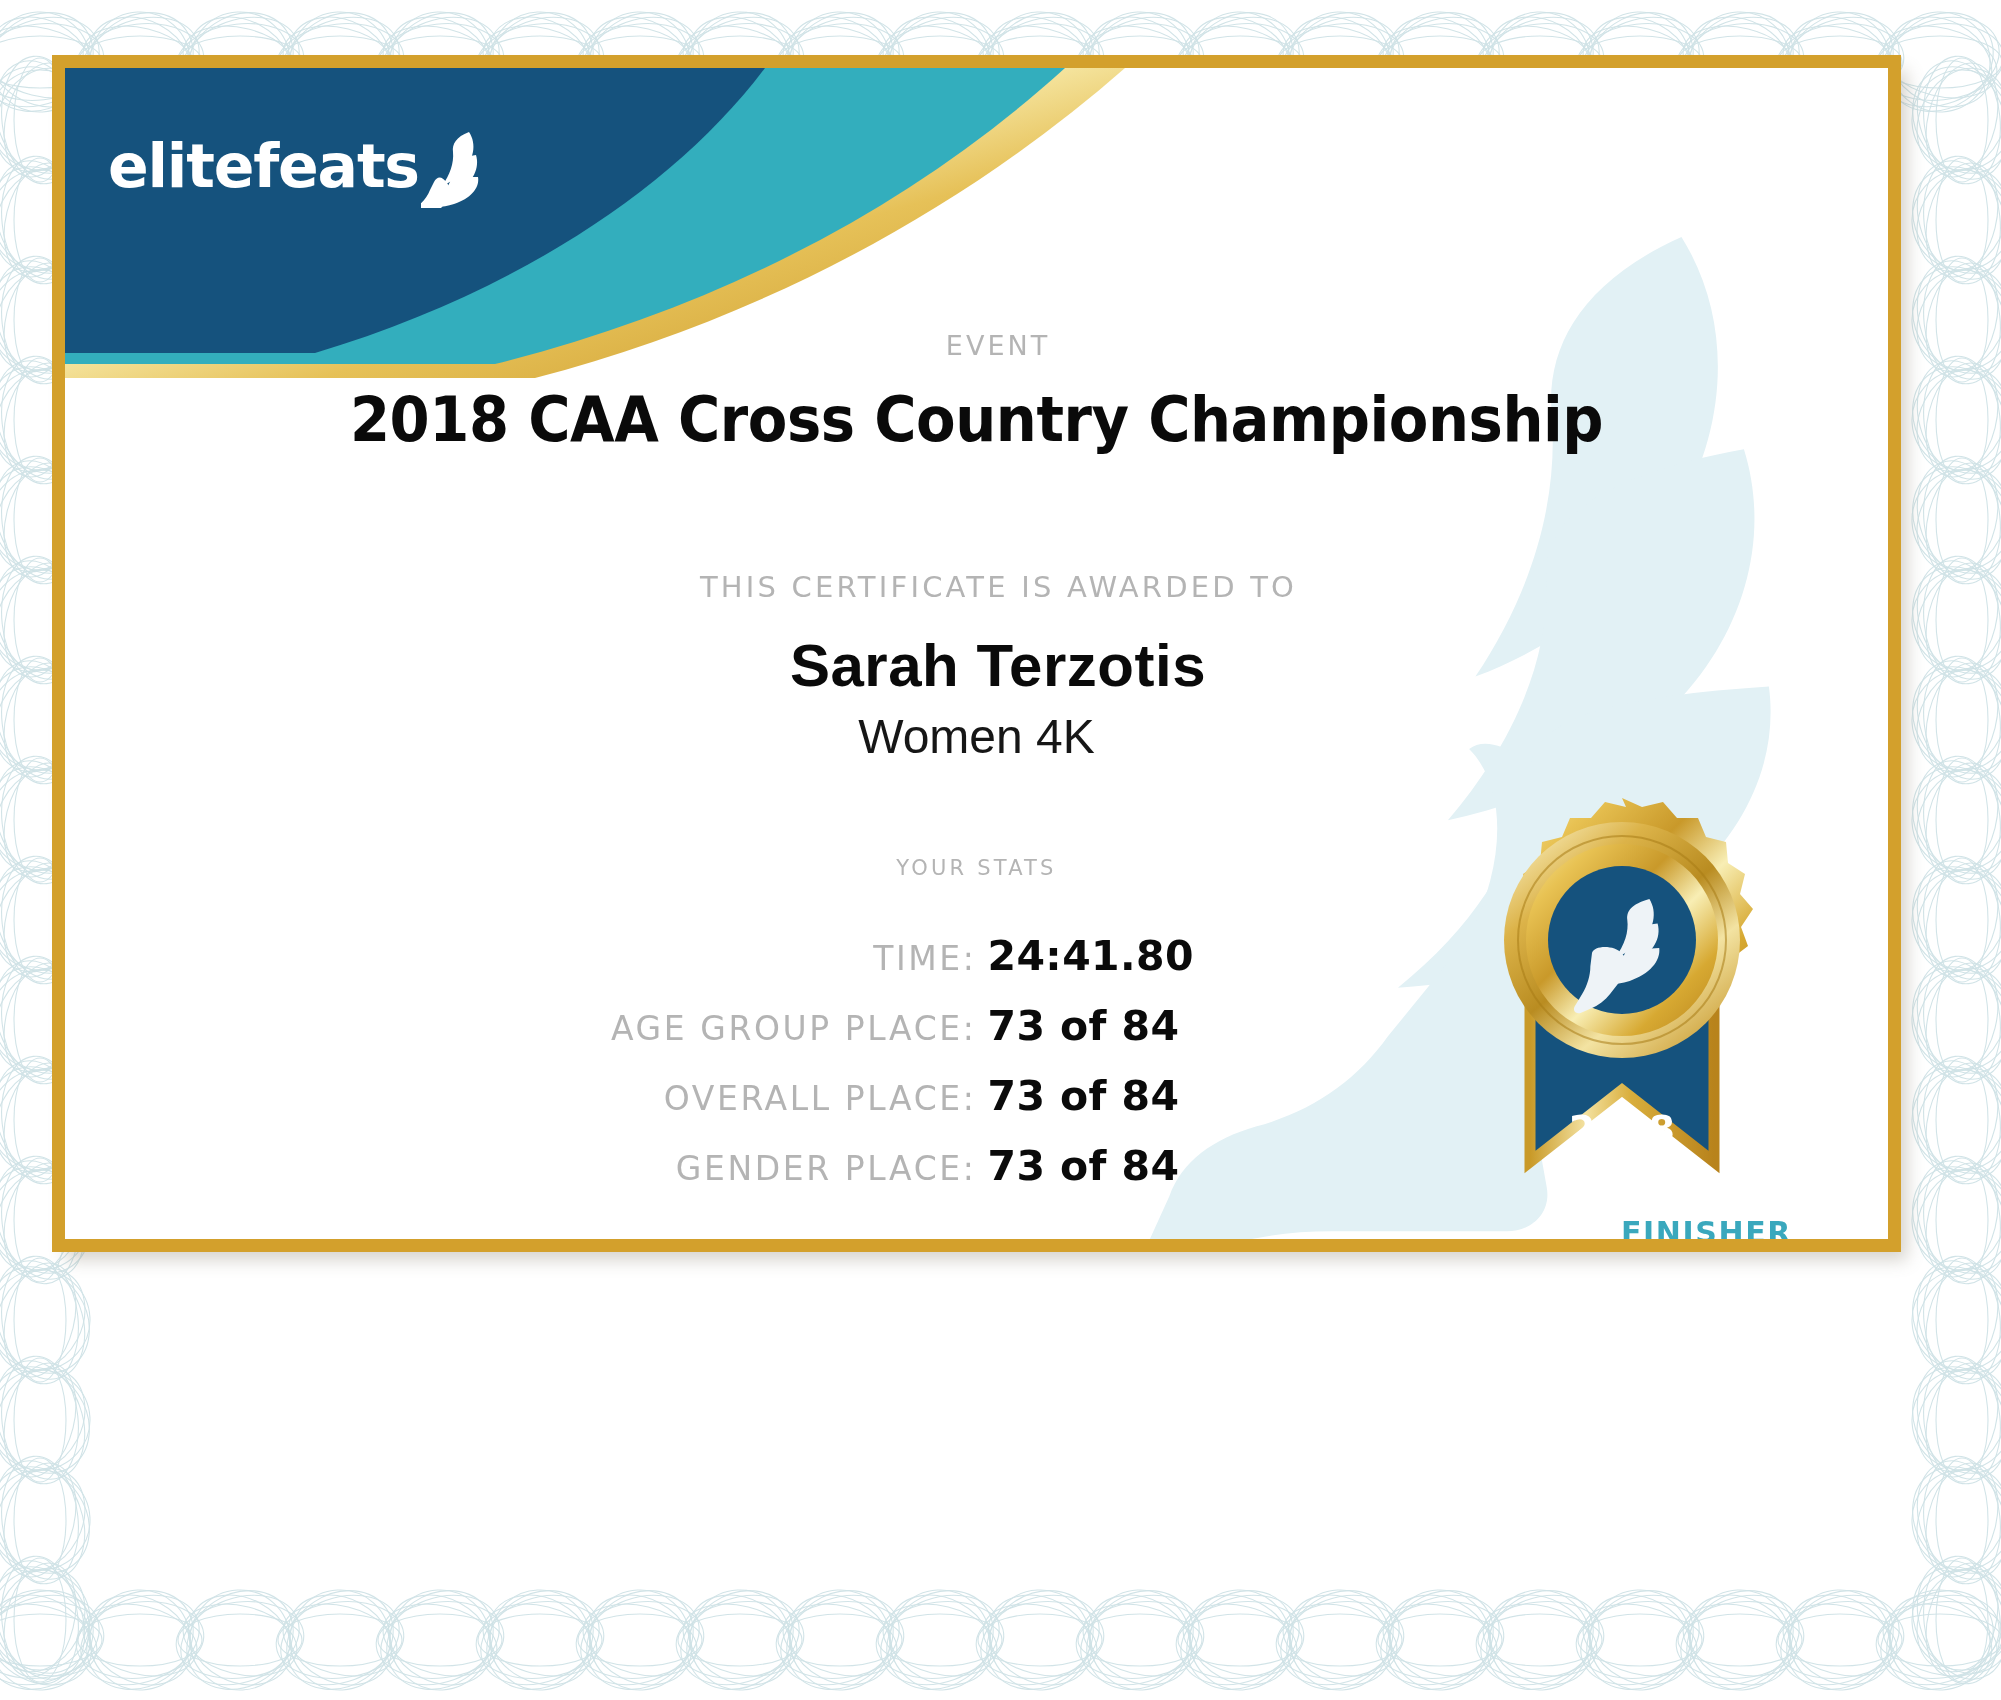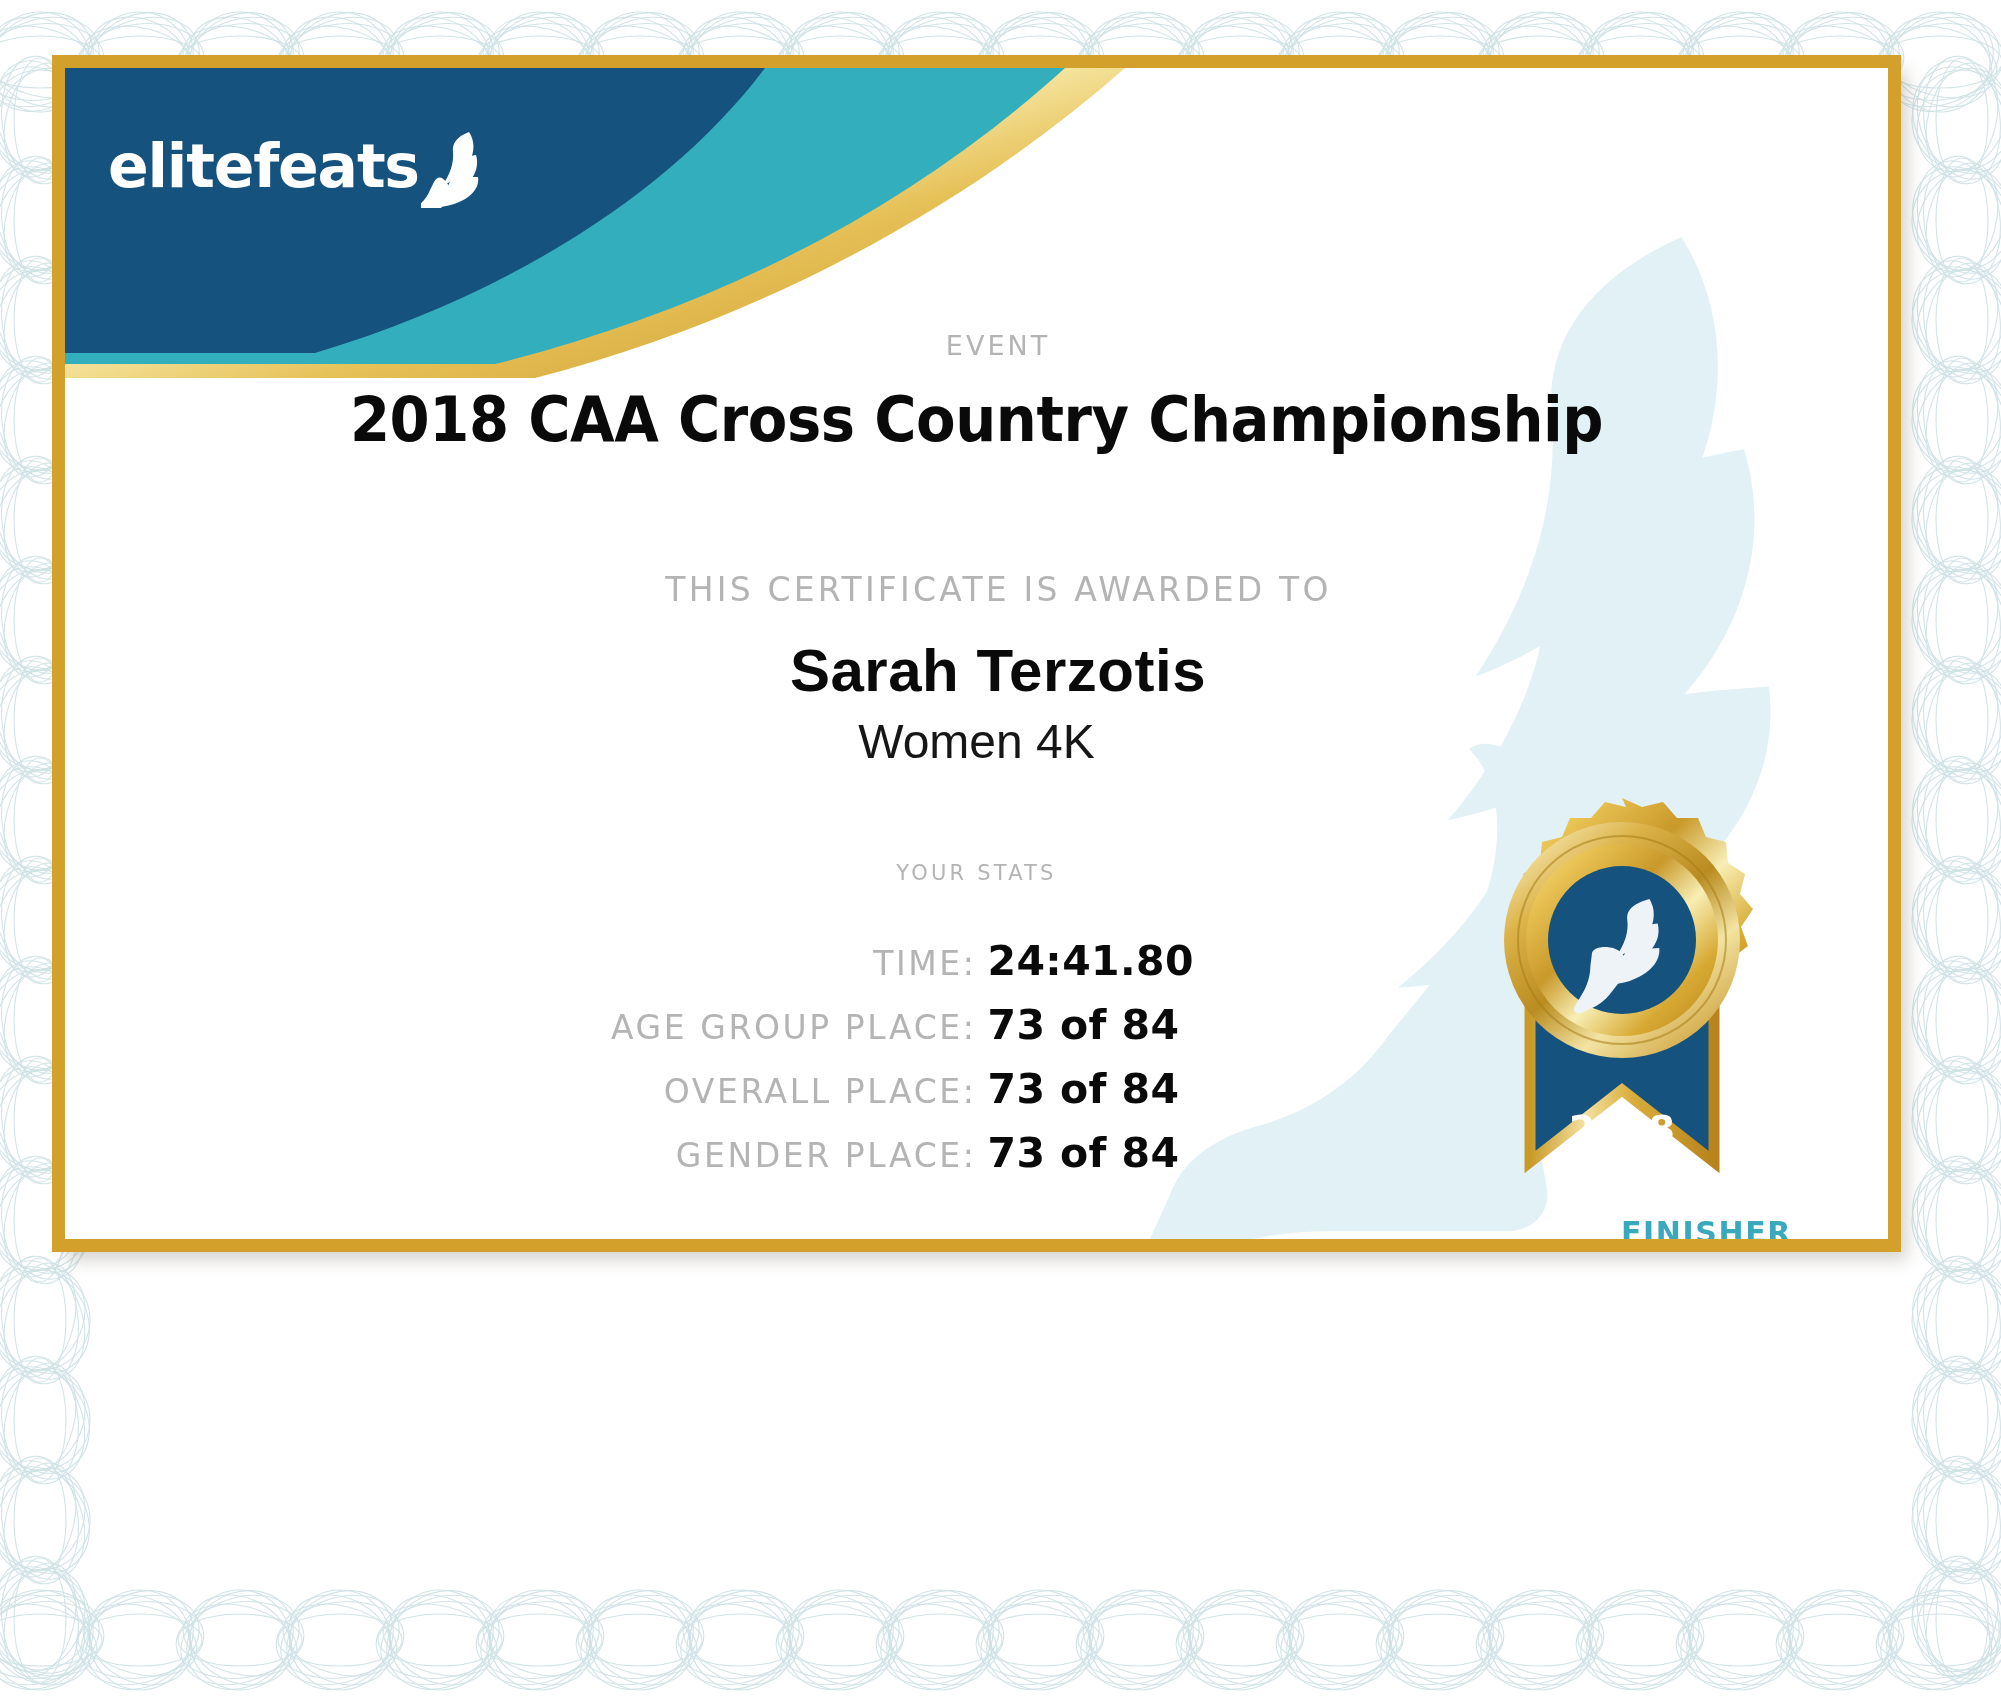--- a/index.html
+++ b/index.html
@@ -104,21 +104,21 @@
   }
 
   .label {
     color: #b4b4b4;
     font-family: "DejaVu Sans", sans-serif;
     font-weight: 400;
     letter-spacing: 2.4px;
     text-transform: uppercase;
   }
   .label-event { font-size: 27px; letter-spacing: 3px; margin-left: 43px; }
-  .label-awarded { font-size: 33px; letter-spacing: 3.2px; margin-left: 44px; }
+  .label-awarded { font-size: 29px; letter-spacing: 3.2px; margin-left: 44px; }
   .label-stats { font-size: 21px; letter-spacing: 3.2px; }
 
   .event-title {
     margin-top: 26px;
     color: #0a0a0a;
     font-family: "DejaVu Sans", sans-serif;
     font-weight: 700;
     font-size: 62px;
     letter-spacing: -0.5px;
     line-height: 1.05;
@@ -146,21 +146,21 @@
     letter-spacing: 0px;
   }
 
   .spacer-b { height: 92px; }
 
   
   .stats {
     margin-top: 52px;
     display: flex;
     flex-direction: column;
-    gap: 16px;
+    gap: 22px;
     align-items: flex-start;
   }
   .stat-row {
     display: flex;
     width: 100%;
     align-items: baseline;
   }
   .stat-label {
     flex: 0 0 50%;
     text-align: right;

